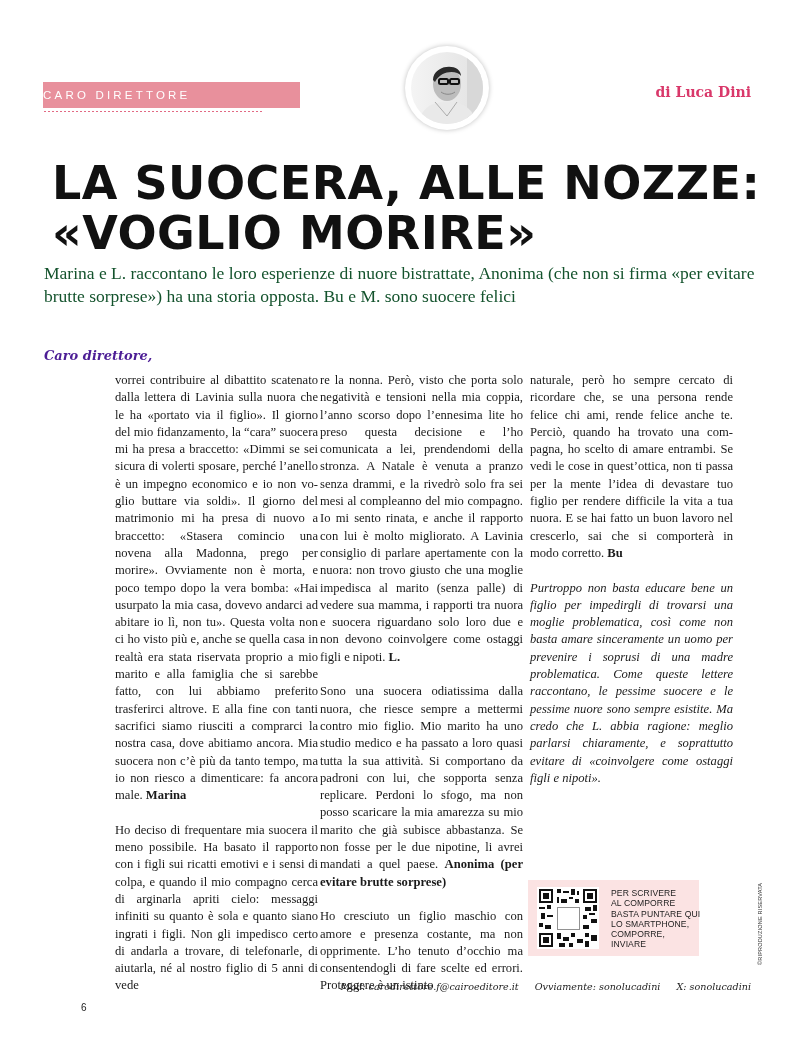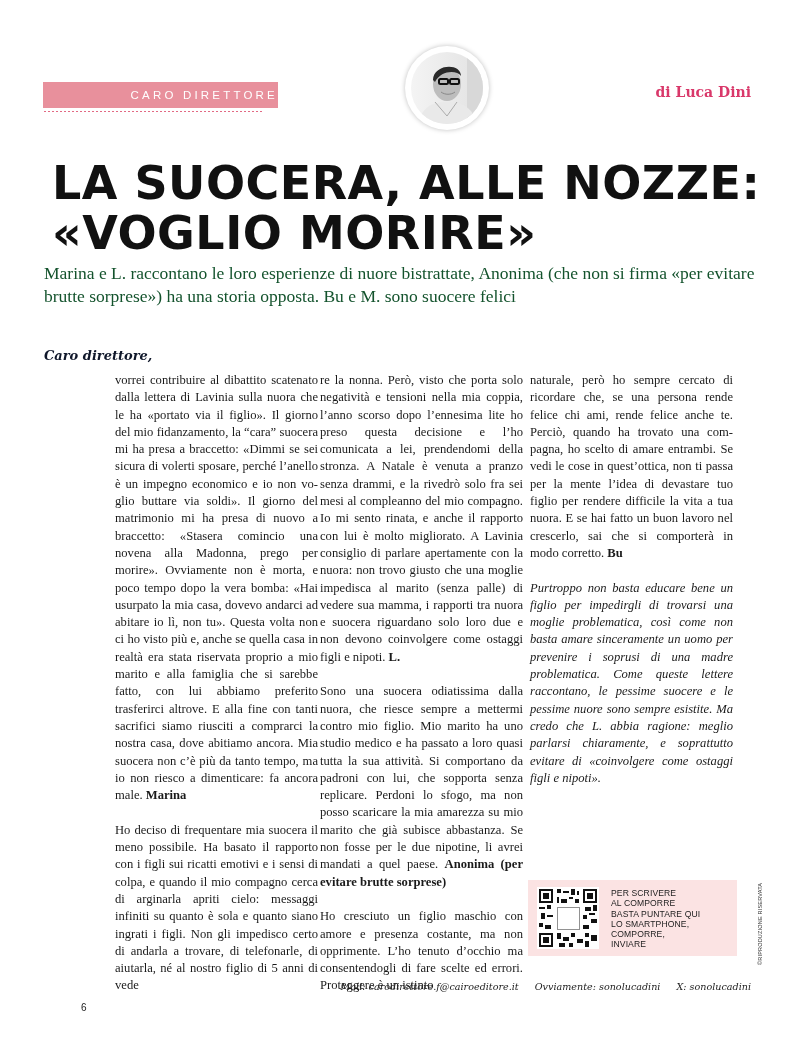--- a/index.html
+++ b/index.html
@@ -1,42 +1,42 @@
 <!DOCTYPE html>
 <html><head>
 <meta charset="utf-8">
 <style>
   html, body { margin: 0; padding: 0; background: #ffffff; }
   body { width: 803px; height: 1040px; position: relative; overflow: hidden; font-family: "DejaVu Serif", serif; color: #1a1a1a; }
 
-  .rubric { position: absolute; left: 43px; top: 82px; width: 235px; height: 26px; background: #e8909c; display: flex; align-items: center; justify-content: flex-end; }
+  .rubric { position: absolute; left: 43px; top: 82px; width: 257px; height: 26px; background: #e8909c; display: flex; align-items: center; justify-content: flex-start; }
   .rubric span { color: #ffffff; font-family: "Liberation Sans", sans-serif; font-size: 11.5px; letter-spacing: 3.2px; }
   .rubric-dots { position: absolute; left: 43px; top: 110px; width: 219px; height: 3px; background-image: radial-gradient(circle, #e26a84 0.9px, transparent 1.1px); background-size: 4px 3px; }
 
   .portrait { position: absolute; left: 405px; top: 46px; width: 84px; height: 84px; border-radius: 50%; background: #ffffff; box-shadow: 0 0 5px rgba(0,0,0,0.25); overflow: hidden; }
   .portrait svg { position: absolute; left: 6px; top: 6px; }
 
   .byline { position: absolute; right: 52px; top: 84px; color: #d9386a; font-family: "DejaVu Serif", serif; font-weight: bold; font-size: 14px; }
 
   .headline { position: absolute; left: 44px; top: 150px; width: 740px; font-family: "DejaVu Sans", sans-serif; font-weight: bold; font-size: 46px; line-height: 50px; letter-spacing: 0.5px; color: #111; margin: 8px; }
   .headline div { white-space: nowrap; }
 
   .deck { position: absolute; left: 44px; top: 262px; width: 720px; font-family: "Liberation Serif", serif; font-size: 17.5px; line-height: 23px; color: #14532d; margin: 0; }
 
-  .salutation { position: absolute; left: 44px; top: 348px; color: #0f172a; font-family: "DejaVu Serif", serif; font-style: italic; font-weight: bold; font-size: 13px; }
+  .salutation { position: absolute; left: 44px; top: 348px; color: #4c1d95; font-family: "DejaVu Serif", serif; font-style: italic; font-weight: bold; font-size: 13px; }
 
   .col { position: absolute; top: 372px; width: 203px; font-family: "Liberation Serif", serif; font-size: 12.6px; line-height: 17.3px; color: #1a1a1a; text-align: justify; hyphens: manual; }
   .col p { margin: 0 0 17.3px 0; }
   .col1 { left: 115px; }
   .col2 { left: 320px; }
   .col3 { left: 530px; }
   .col b { font-weight: bold; }
   .col .italic { font-style: italic; }
 
-  .qr-box { position: absolute; left: 528px; top: 880px; width: 209px; height: 76px; background: #fbe3e3; }
+  .qr-box { position: absolute; left: 528px; top: 880px; width: 171px; height: 76px; background: #fbe3e3; }
   .qr { position: absolute; left: 9px; top: 7px; width: 62px; height: 62px; background: #fff; }
   .qr-text { position: absolute; left: 83px; top: 8px; font-family: "Liberation Sans", sans-serif; font-size: 8.6px; line-height: 10.3px; color: #222; letter-spacing: 0.1px; }
   .qr-text div { white-space: nowrap; }
 
   .copyright { position: absolute; left: 757px; top: 965px; transform-origin: 0 0; transform: rotate(-90deg); font-family: "Liberation Sans", sans-serif; font-size: 5.5px; color: #333; white-space: nowrap; letter-spacing: 0.2px; }
 
   .contacts { position: absolute; right: 52px; top: 981px; font-family: "DejaVu Serif", serif; font-style: italic; font-size: 9.6px; color: #222; display: flex; gap: 16px; padding-left: 26px; }
   .page-number { position: absolute; left: 81px; top: 1002px; font-family: "Liberation Sans", sans-serif; font-size: 10px; color: #222; }
 </style>
 </head>

